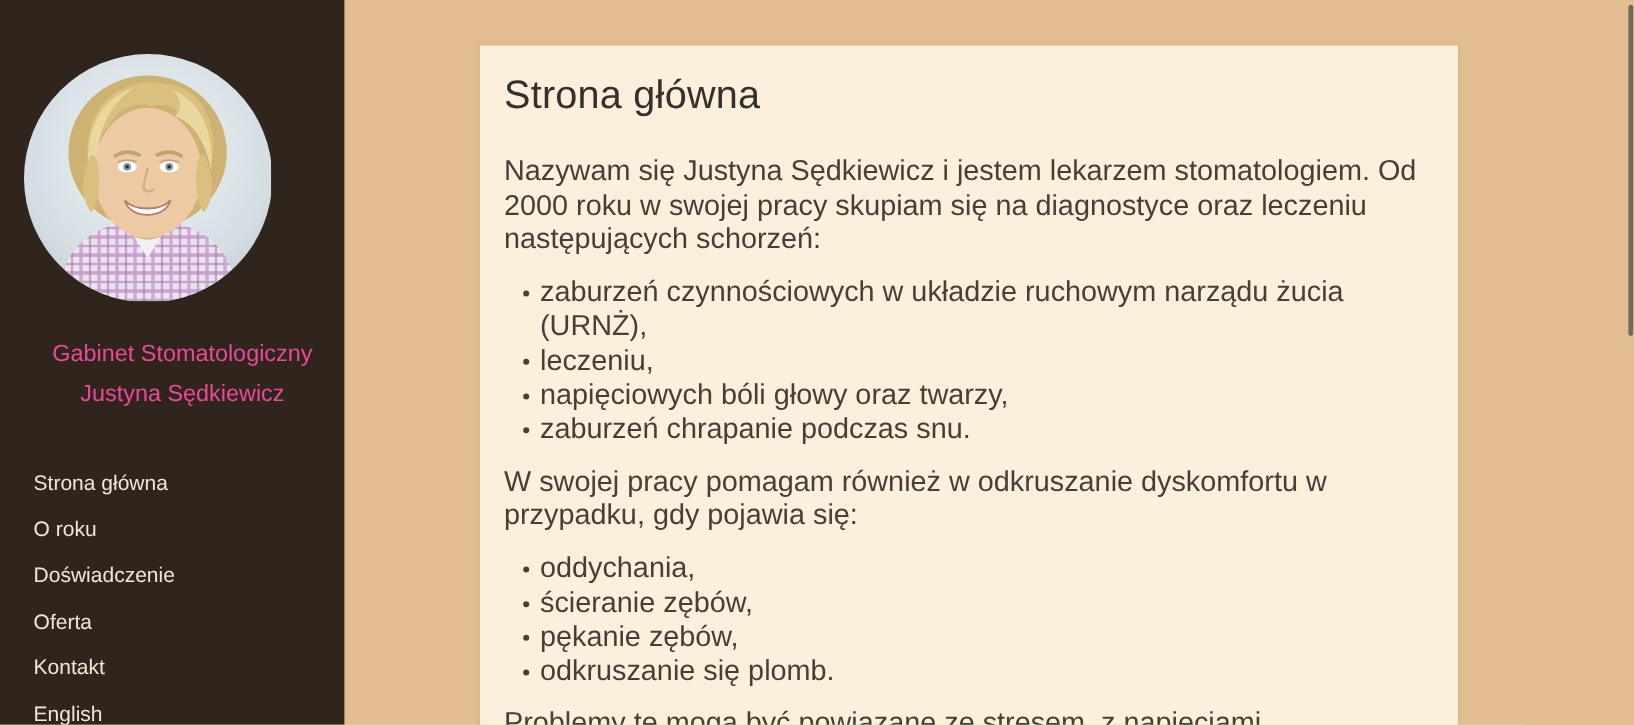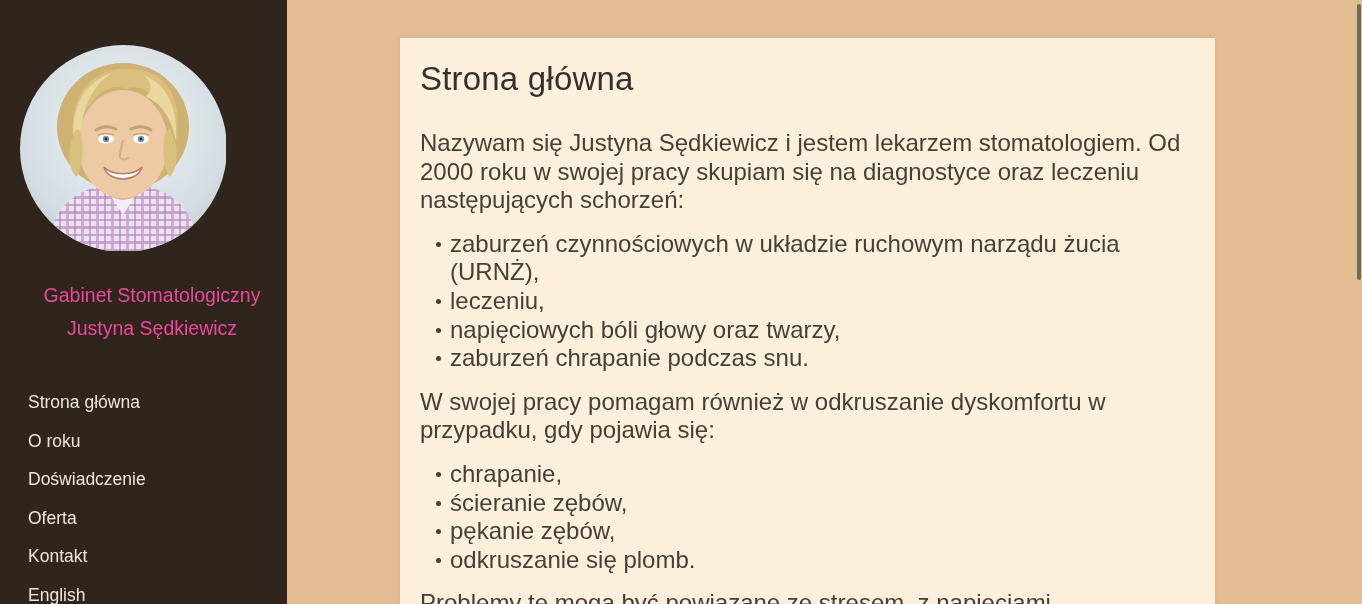--- a/index.html
+++ b/index.html
@@ -138,21 +138,21 @@
       <ul>
         <li>zaburzeń czynnościowych w układzie ruchowym narządu żucia (URNŻ),</li>
         <li>leczeniu,</li>
         <li>napięciowych bóli głowy oraz twarzy,</li>
         <li>zaburzeń chrapanie podczas snu.</li>
       </ul>
 
       <p>W swojej pracy pomagam również w odkruszanie dyskomfortu w przypadku, gdy pojawia się:</p>
 
       <ul>
-        <li>chrapanie,</li>
+        <li>oddychania,</li>
         <li>ścieranie zębów,</li>
         <li>pękanie zębów,</li>
         <li>odkruszanie się plomb.</li>
       </ul>
 
       <p>Problemy te mogą być powiązane ze stresem, z napięciami mięśniowymi, nieprawidłową pozycją spoczynkową języka (np. ze względu na zbyt krótkie wędzidełko), czy np. niedoborem witamin i</p>
     </section>
   </main>
 
   <div class="scrollbar-thumb"></div>

